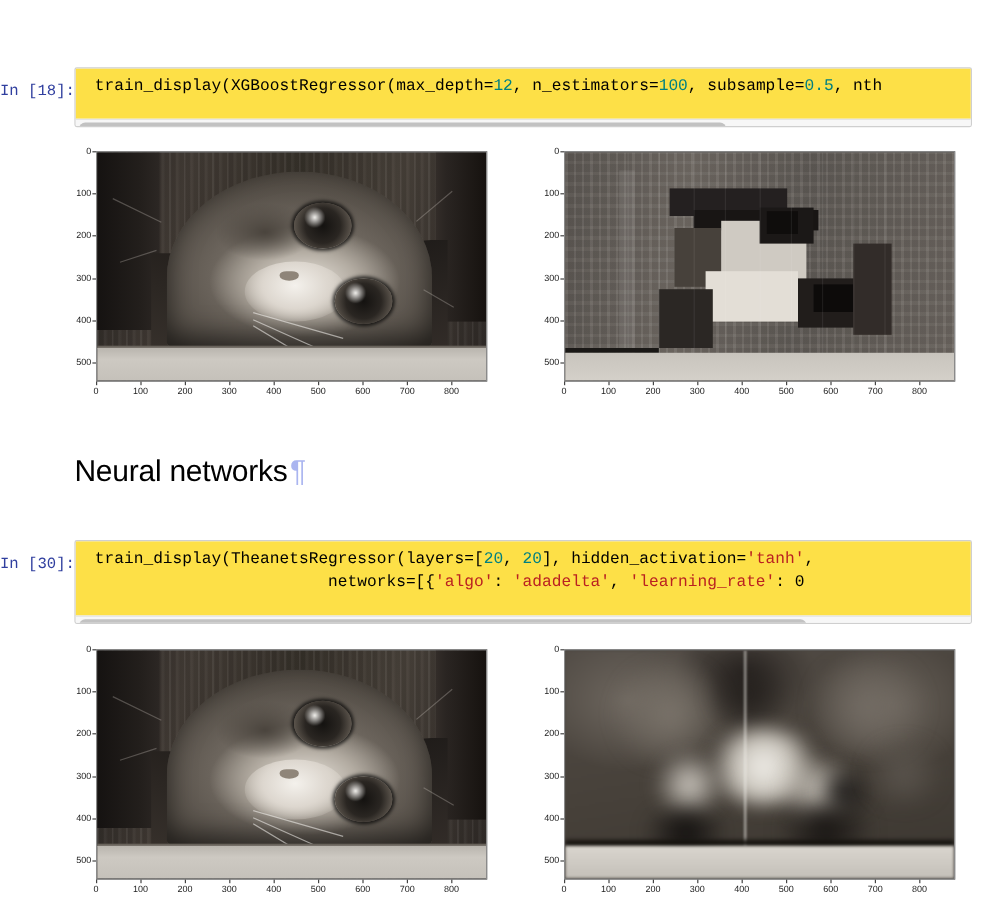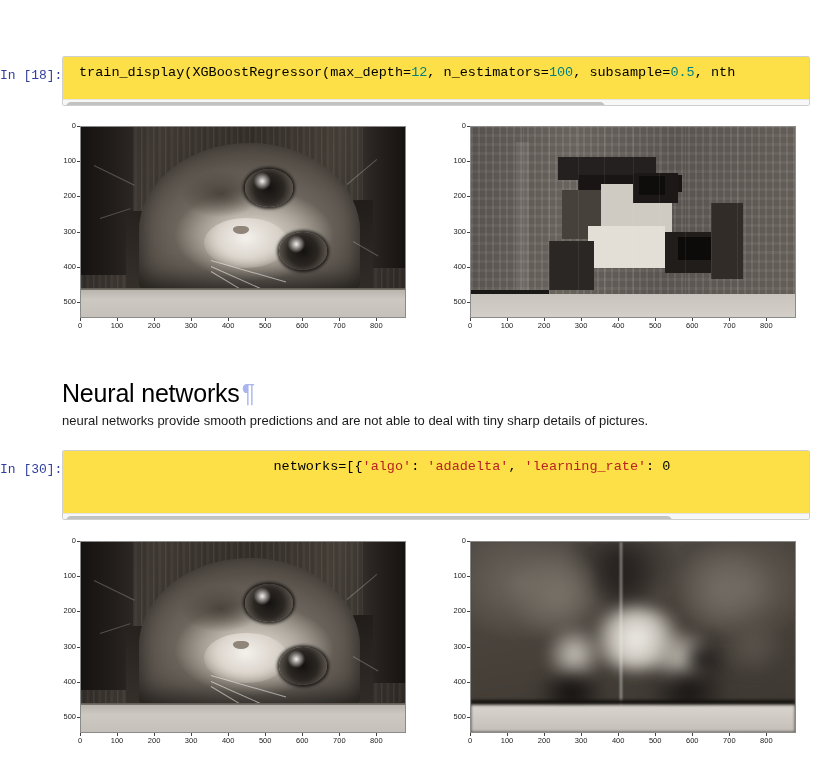--- a/index.html
+++ b/index.html
@@ -446,26 +446,26 @@
         <div class="tickmark-x" style="left: 318.364px;"></div>
       </div>
   </div>
 
   <div class="heading-row" style="top:358px;margin-top:20px;">
     <div class="h2">
       <span>Neural networks</span><span class="anchor-link">¶</span>
     </div>
   </div>
 
-  <div class="md-text" style="top:412px;">neural networks provide smooth predictions and are not able to deal with tiny sharp details of pictures.</div>
 
   <div class="cell" style="top:450px;">
     <div class="prompt">In [30]:</div>
     <div class="input-area" style="top:0; height:70px;">
       <div class="code-wrap" style="height:50px;">
+        <div class="code-line" id="c20l0"><span>train_display(TheanetsRegressor(layers=[</span><span class="tok-num">20</span><span>, </span><span class="tok-num">20</span><span>], hidden_activation=</span><span class="tok-str">'tanh'</span><span>,</span></div>
         <div class="code-line" id="c20l1"><span>                        networks=[{</span><span class="tok-str">'algo'</span><span>: </span><span class="tok-str">'adadelta'</span><span>, </span><span class="tok-str">'learning_rate'</span><span>: 0</span></div>
       </div>
       <div class="scroll-track">
         <div class="scroll-thumb" id="sb20" style="width: calc(82% - 6px);"></div>
       </div>
     </div>
   </div>
 
   <div class="figure" style="left:58px; top:537px;">
     <div class="fig-plot">

